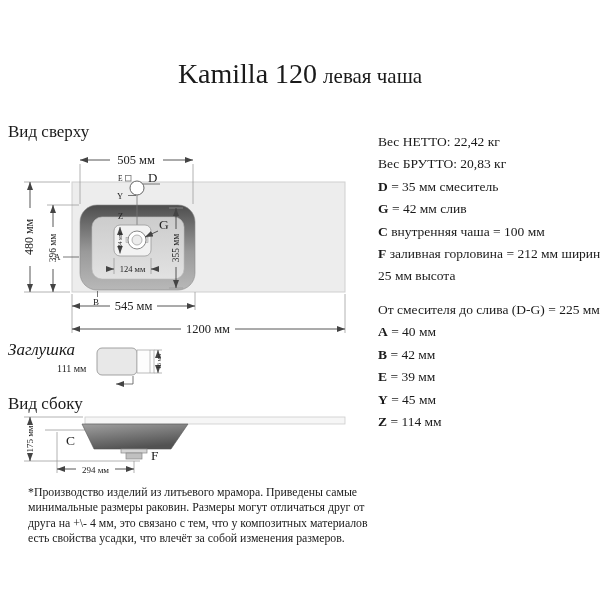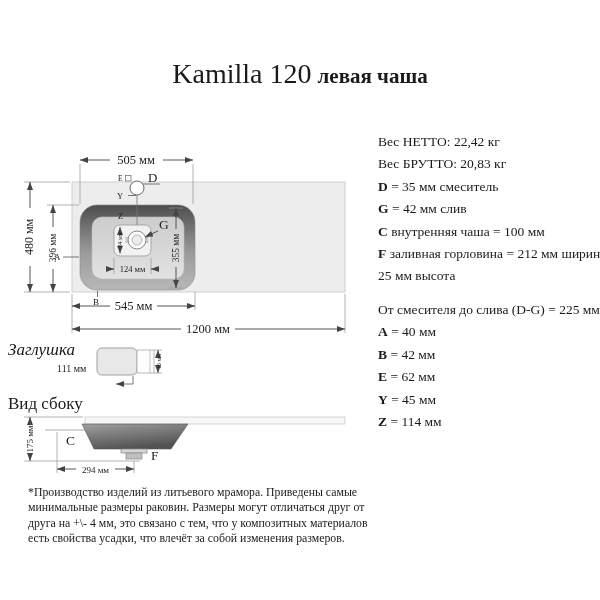--- a/index.html
+++ b/index.html
@@ -1,20 +1,20 @@
 <!DOCTYPE html>
 <html><head>
 <meta charset="utf-8">
 <style>
   html,body{margin:0;padding:0;background:#fff;}
   body{width:600px;height:600px;font-family:"Liberation Serif",serif;color:#1a1a1a;}
   .page{position:relative;width:600px;height:600px;background:#ffffff;overflow:hidden;}
   .title{position:absolute;top:58px;left:0;width:100%;text-align:center;white-space:nowrap;}
   .title .main{font-size:28px;text-align:right;}
-  .title .sub{font-size:21px;margin-left:6px;font-weight:bold;}
+  .title .sub{font-size:21px;margin-left:6px;}
   .section-heading{position:absolute;font-size:17px;}
   #h-top{left:8px;top:122px;}
   #h-plug{left:8px;top:340px;font-style:italic;}
   #h-side{left:8px;top:394px;}
   .drawing{position:absolute;}
   #svg-top{left:0;top:148px;}
   #svg-plug{left:0;top:340px;}
   #svg-side{left:0;top:408px;}
   .specs{position:absolute;left:378px;width:228px;font-size:13.5px;}
   #specs1{top:131px;}
@@ -26,20 +26,21 @@
 </style>
 </head>
 <body>
 
 <div class="page">
 
   <div class="title">
     <span class="main">Kamilla 120</span><span class="sub">левая чаша</span>
   </div>
 
+  <div class="section-heading" id="h-top">Вид сверху</div>
 
   <svg id="svg-top" class="drawing" width="365" height="192" viewBox="0 0 365 192">
     <defs>
       <marker id="arrT" markerWidth="9" markerHeight="7" refX="8" refY="3" orient="auto" markerUnits="userSpaceOnUse">
         <path d="M0,0 L8,3 L0,6 z" fill="#444"></path>
       </marker>
       <linearGradient id="rimGrad" x1="0" y1="0" x2="0" y2="1">
         <stop offset="0" stop-color="#4d4d4d"></stop>
         <stop offset="0.55" stop-color="#9a9a9a"></stop>
         <stop offset="1" stop-color="#b8b8b8"></stop>
@@ -189,20 +190,20 @@
     <div class="line"><span class="k">G</span><span> = 42 мм слив</span></div>
     <div class="line"><span class="k">C</span><span> внутренняя чаша = 100 мм</span></div>
     <div class="line"><span class="k">F</span><span> заливная горловина = 212 мм ширина,</span></div>
     <div class="line"><span class="k"></span><span>25 мм высота</span></div>
   </div>
 
   <div class="specs" id="specs2">
     <div class="line"><span class="k"></span><span>От смесителя до слива (D-G) = 225 мм</span></div>
     <div class="line"><span class="k">A</span><span> = 40 мм</span></div>
     <div class="line"><span class="k">B</span><span> = 42 мм</span></div>
-    <div class="line"><span class="k">E</span><span> = 62 мм</span></div>
+    <div class="line"><span class="k">E</span><span> = 39 мм</span></div>
     <div class="line"><span class="k">Y</span><span> = 45 мм</span></div>
     <div class="line"><span class="k">Z</span><span> = 114 мм</span></div>
   </div>
 
   <div class="footnote">*Производство изделий из литьевого мрамора. Приведены самые минимальные размеры раковин. Размеры могут отличаться друг от друга на +\- 4 мм, это связано с тем, что у композитных материалов есть свойства усадки, что влечёт за собой изменения размеров.</div>
 
 </div>
 
 </body></html>

